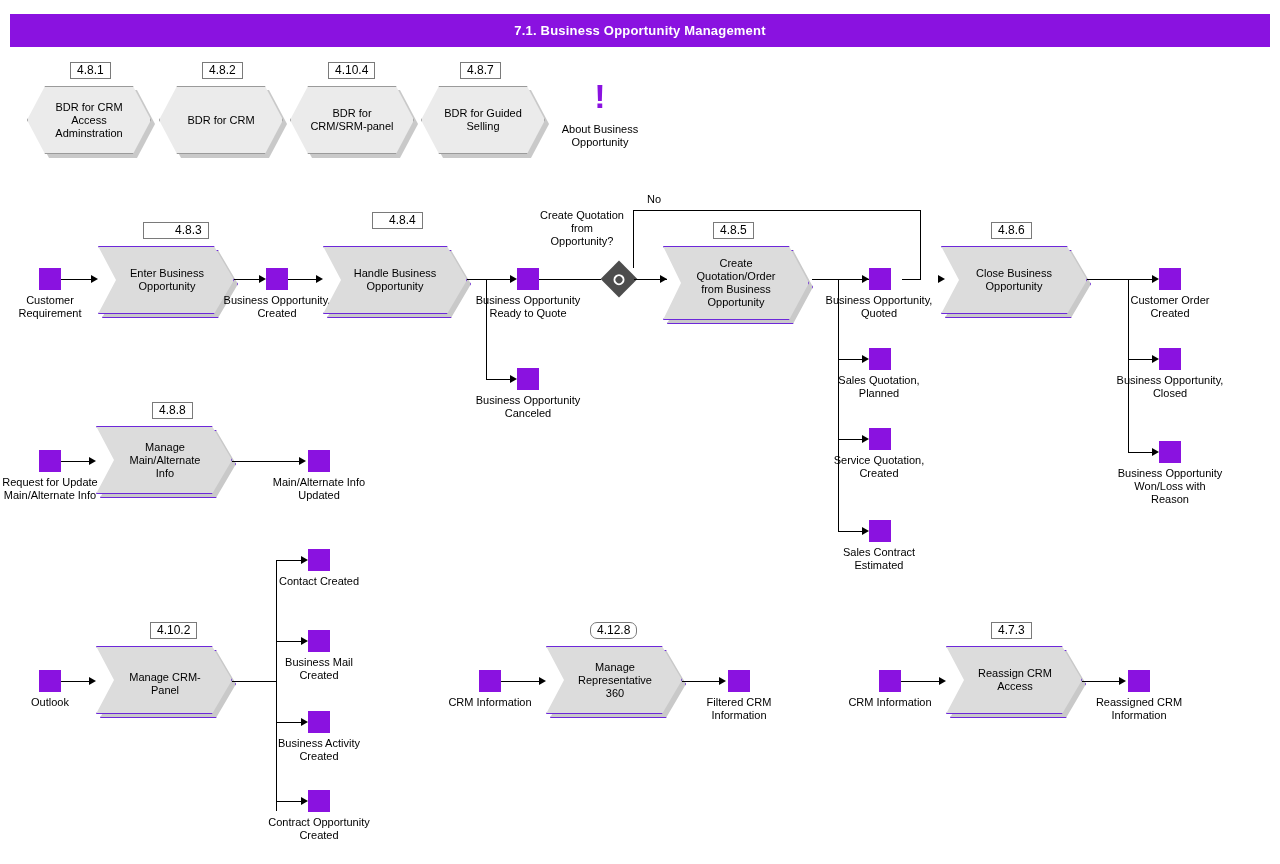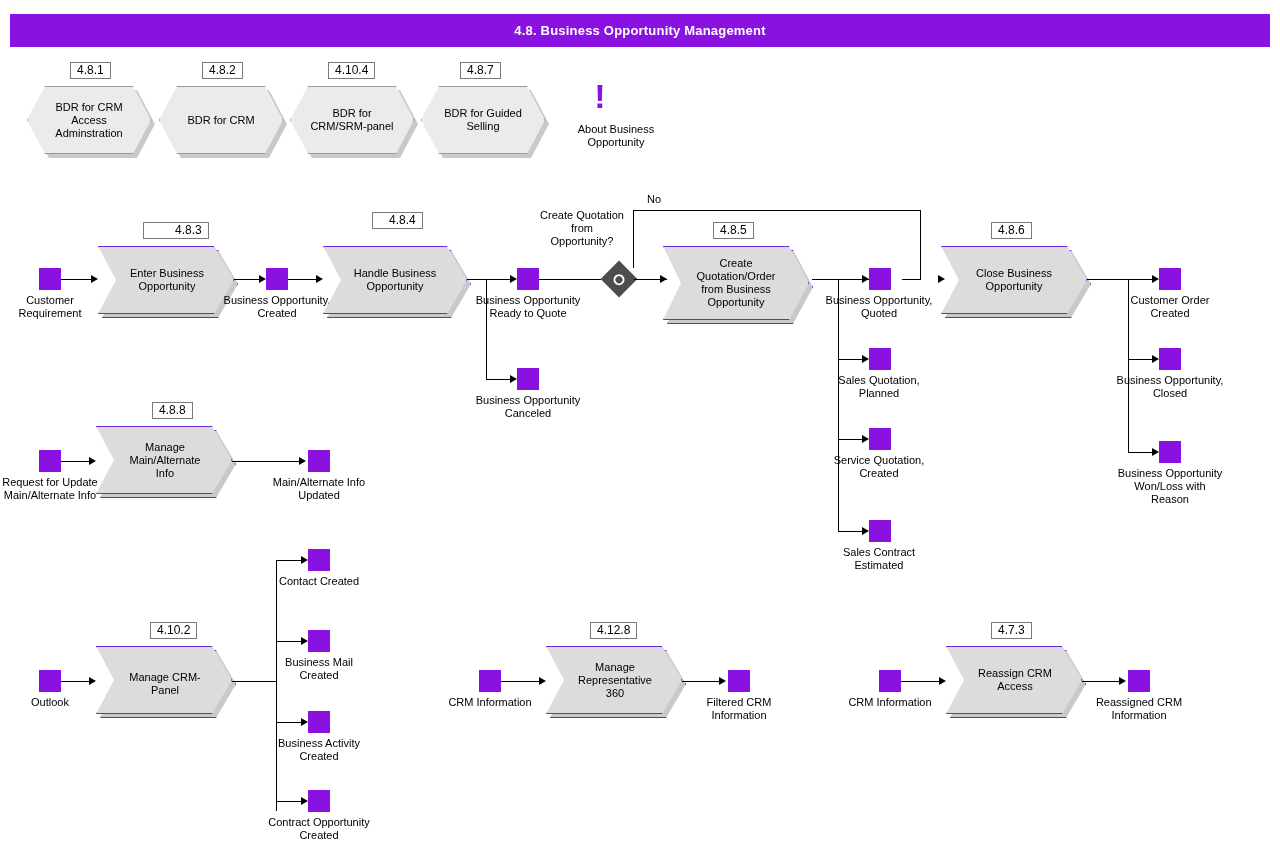--- a/index.html
+++ b/index.html
@@ -97,40 +97,40 @@
     text-align:center;
   }
   .note-label{
     text-align:center;font-size:11px;line-height:13px;width:90px;
   }
   .plain-label{font-size:11px;line-height:13px;text-align:center;}
 </style>
 </head>
 <body>
 
-<div class="abs" id="title-bar">4.8. Business Opportunity Management</div>
+<div class="abs" id="title-bar">7.1. Business Opportunity Management</div>
 
 <div class="abs tag" style="left:70px;top:62px;">4.8.1</div>
 <div class="abs hex-shadow" style="left:31px;top:90px;"></div>
 <div class="abs hex" style="left:27px;top:86px;">BDR for CRM Access Adminstration</div>
 
 <div class="abs tag" style="left:202px;top:62px;">4.8.2</div>
 <div class="abs hex-shadow" style="left:163px;top:90px;"></div>
 <div class="abs hex" style="left:159px;top:86px;">BDR for CRM</div>
 
 <div class="abs tag" style="left:328px;top:62px;">4.10.4</div>
 <div class="abs hex-shadow" style="left:294px;top:90px;"></div>
 <div class="abs hex" style="left:290px;top:86px;">BDR for CRM/SRM-panel</div>
 
 <div class="abs tag" style="left:460px;top:62px;">4.8.7</div>
 <div class="abs hex-shadow" style="left:425px;top:90px;"></div>
 <div class="abs hex" style="left:421px;top:86px;">BDR for Guided Selling</div>
 
 <div class="abs excl" style="left:575px;top:82px;width:50px;">!</div>
-<div class="abs note-label" style="left:571px;top:123px;text-align:center;">About Business Opportunity</div>
+<div class="abs note-label" style="left:555px;top:123px;text-align:center;">About Business Opportunity</div>
 
 <div class="abs sq" style="left:39px;top:268px;"></div>
 <div class="abs ev-label" style="left:-5px;top:294px;">Customer Requirement</div>
 
 <div class="abs ln-h" style="left:61px;top:279px;width:30px;"></div>
 <div class="abs arrow-r" style="left:91px;top:275px;"></div>
 
 <div class="abs tag" style="left:143px;top:222px;padding-left:31px;">4.8.3</div>
 <div class="abs chev chev-shadow" style="left:102px;top:250px;width:136px;height:68px;clip-path:polygon(0 0,116px 0,136px 34px,116px 68px,0 68px,18px 34px);"></div>
 <div class="abs chev" style="left:98px;top:246px;width:136px;height:68px;clip-path:polygon(0 0,116px 0,136px 34px,116px 68px,0 68px,18px 34px);padding:0 20px 0 22px;">Enter Business Opportunity</div>
@@ -270,21 +270,21 @@
 <div class="abs arrow-r" style="left:301px;top:797px;"></div>
 <div class="abs sq" style="left:308px;top:790px;"></div>
 <div class="abs ev-label" style="left:264px;top:816px;">Contract Opportunity Created</div>
 
 <div class="abs sq" style="left:479px;top:670px;"></div>
 <div class="abs ev-label" style="left:435px;top:696px;">CRM Information</div>
 
 <div class="abs ln-h" style="left:501px;top:681px;width:40px;"></div>
 <div class="abs arrow-r" style="left:539px;top:677px;"></div>
 
-<div class="abs tag" style="left:590px;top:622px;">4.12.8</div>
+<div class="abs tag" style="left:590px;top:622px;border-radius:7px;">4.12.8</div>
 <div class="abs chev chev-shadow" style="left:550px;top:650px;width:136px;height:68px;clip-path:polygon(0 0,116px 0,136px 34px,116px 68px,0 68px,18px 34px);"></div>
 <div class="abs chev" style="left:546px;top:646px;width:136px;height:68px;clip-path:polygon(0 0,116px 0,136px 34px,116px 68px,0 68px,18px 34px);padding:0 20px 0 22px;">Manage Representative 360</div>
 
 <div class="abs ln-h" style="left:682px;top:681px;width:38px;"></div>
 <div class="abs arrow-r" style="left:719px;top:677px;"></div>
 <div class="abs sq" style="left:728px;top:670px;"></div>
 <div class="abs ev-label" style="left:684px;top:696px;">Filtered CRM Information</div>
 
 <div class="abs sq" style="left:879px;top:670px;"></div>
 <div class="abs ev-label" style="left:835px;top:696px;">CRM Information</div>

